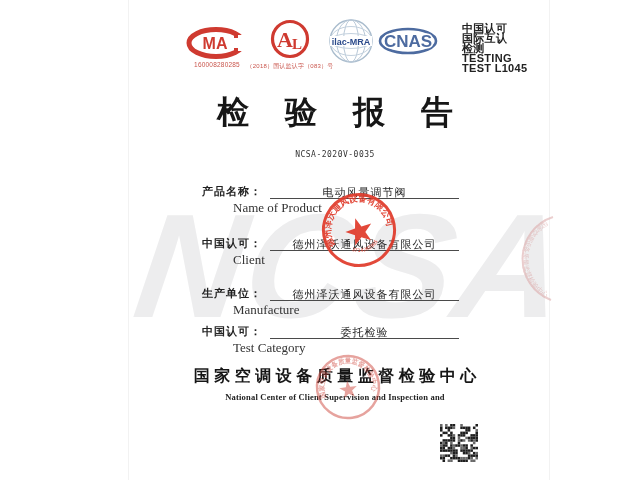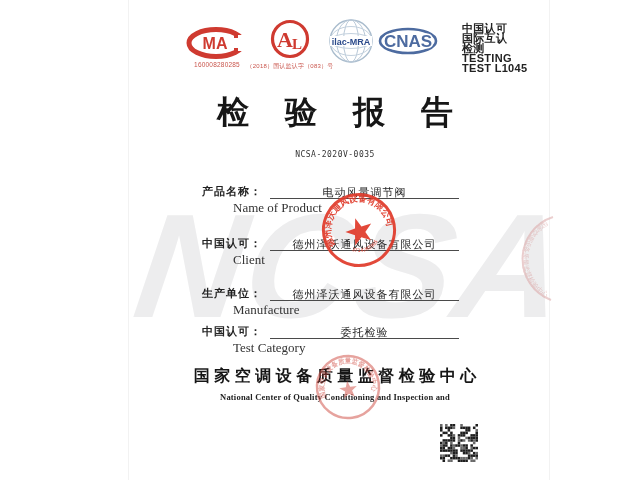--- a/index.html
+++ b/index.html
@@ -150,21 +150,21 @@
   <div class="field-row">
     <div class="f-label-cn" style="top:324px;">中国认可：</div>
     <div class="f-label-en" style="top:340px;">Test Category</div>
     <div class="f-value" style="top:325px;">委托检验</div>
     <div class="f-line" style="top:338px;"></div>
   </div>
 
   <div id="footer-cn" class="center-block">
     <span>国家空调设备质量监督检验中心</span>
   </div>
-  <div id="footer-en1" class="center-block footer-en">National Center of Quality Conditioning and Inspection and</div>
+  <div id="footer-en1" class="center-block footer-en">National Center of Client Supervision and Inspection and</div>
 
   <svg class="stamp" style="left:318px; top:189px;" width="82" height="82" viewBox="0 0 82 82">
     <defs>
       <path id="cs-top" d="M14.1,50.3 A28.5,28.5 0 1 1 67.9,50.3" fill="none"></path>
       <path id="cs-bot" d="M26.9,57.9 A22,22 0 0 0 55.1,57.9" fill="none"></path>
     </defs>
     <g transform="rotate(-18 41 41)" opacity="0.92">
       <circle cx="41" cy="41" r="35.5" fill="none" stroke="#e03a2a" stroke-width="3"></circle>
       <text font-size="9.2" font-weight="bold" fill="#e03a2a" font-family="Liberation Sans, sans-serif">
         <textPath href="#cs-top" startOffset="2" textLength="103" lengthAdjust="spacingAndGlyphs">德州泽沃通风设备有限公司</textPath>

